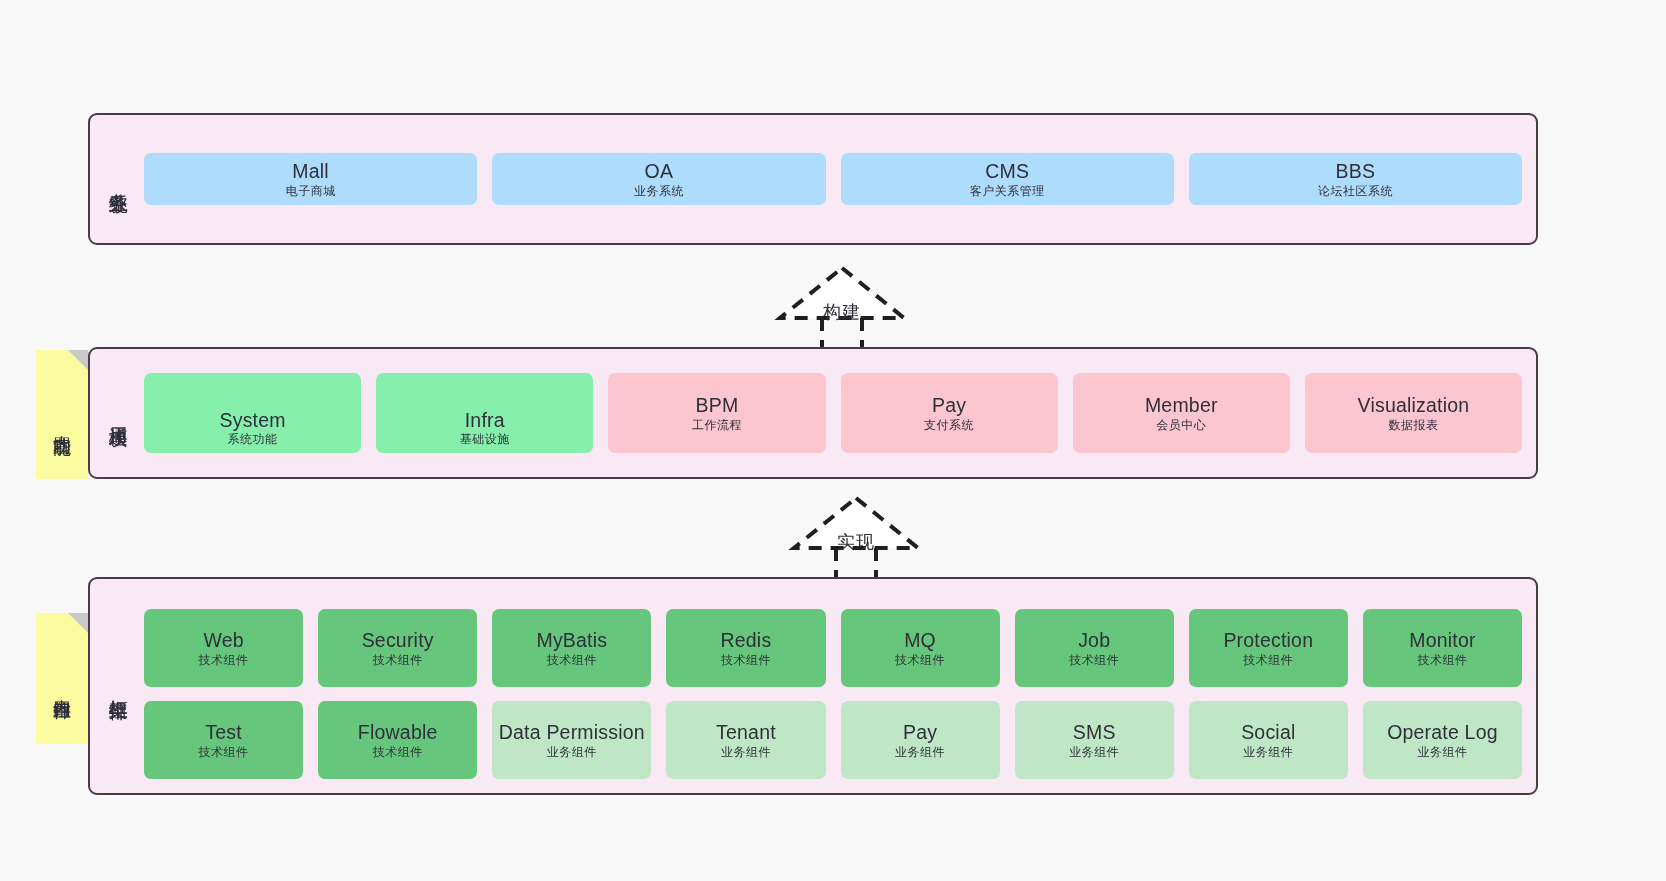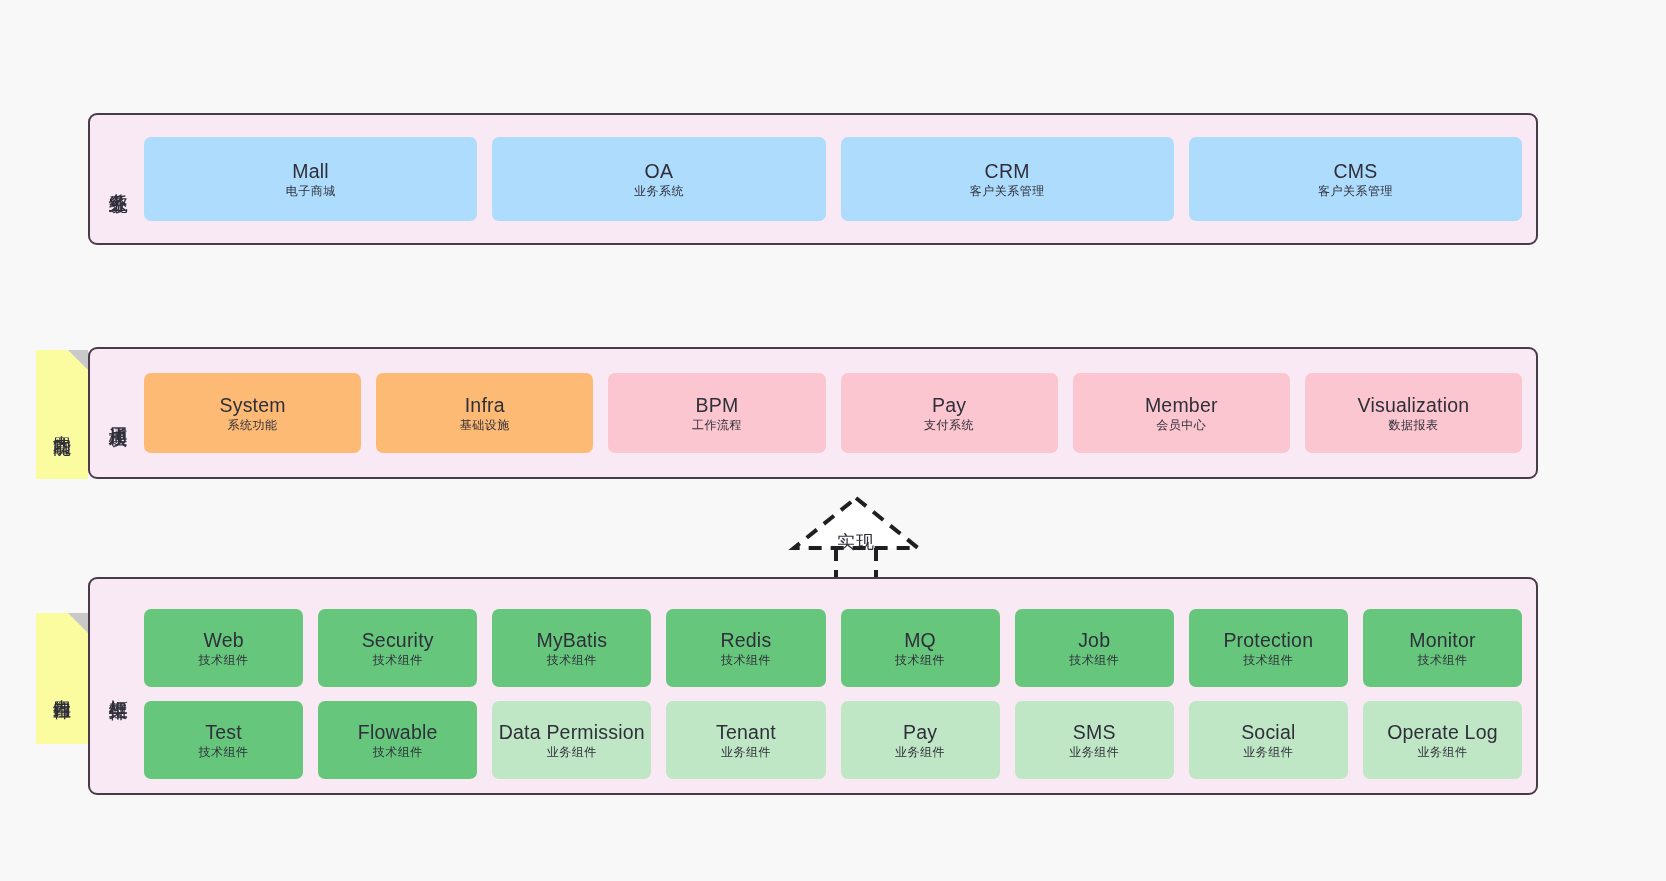--- a/index.html
+++ b/index.html
@@ -78,31 +78,31 @@
   .node .en {
     font-size: 19.5px;
     letter-spacing: 0.2px;
     white-space: normal;
   }
   .node .cn {
     font-size: 12px;
     letter-spacing: 0.5px;
   }
   .node.blue   { background: #aedcfc; }
-  .node.red    { background: #fdba74; }
+  .node.red    { background: #86efac; justify-content: flex-end; }
   .node.pink   { background: #fbc6cf; }
   .node.green  { background: #66c77c; }
   .node.lgreen { background: #bfe7c5; }
 
   
   #layer-business {
     left: 88px;  top: 113px;
     width: 1450px; height: 132px;
   }
-  #layer-business .node { height: 84px; }
+  #layer-business .node { height: 52px; }
 
   
   #layer-common {
     left: 88px;  top: 347px;
     width: 1450px; height: 132px;
   }
   #layer-common .node { height: 80px; }
 
   
   #layer-framework {
@@ -175,35 +175,44 @@
           <span class="en">Mall</span>
           <span class="cn">电子商城</span>
         </div>
 
         <div class="node blue">
           <span class="en">OA</span>
           <span class="cn">业务系统</span>
         </div>
 
 
-        <div class="node blue">
-          <span class="en">CRM</span>
-          <span class="cn">客户关系管理</span>
-        </div>
 
         <div class="node blue">
           <span class="en">CMS</span>
           <span class="cn">客户关系管理</span>
         </div>
 
+        <div class="node blue">
+          <span class="en">BBS</span>
+          <span class="cn">论坛社区系统</span>
+        </div>
 
       </div>
     </div>
   </div>
 
+  <div class="arrow" id="arrow-build">
+    <svg width="180" height="96" viewBox="0 0 180 96">
+
+      <path d="M90 6 L152 56 L28 56 Z" fill="#ffffff" stroke="#1f1f1f" stroke-width="4" stroke-dasharray="13 9" stroke-linejoin="miter"></path>
+
+      <path d="M70 56 L70 96 M110 56 L110 96 M70 94 L110 94" fill="none" stroke="#1f1f1f" stroke-width="4" stroke-dasharray="13 9"></path>
+    </svg>
+    <div class="arrow-label">构建</div>
+  </div>
 
   <div class="sticky" id="sticky-common">内置功能</div>
 
   <div class="layer" id="layer-common">
     <div class="layer-title">通用模块</div>
     <div class="layer-body">
       <div class="row">
 
         <div class="node red">
           <span class="en">System</span>

